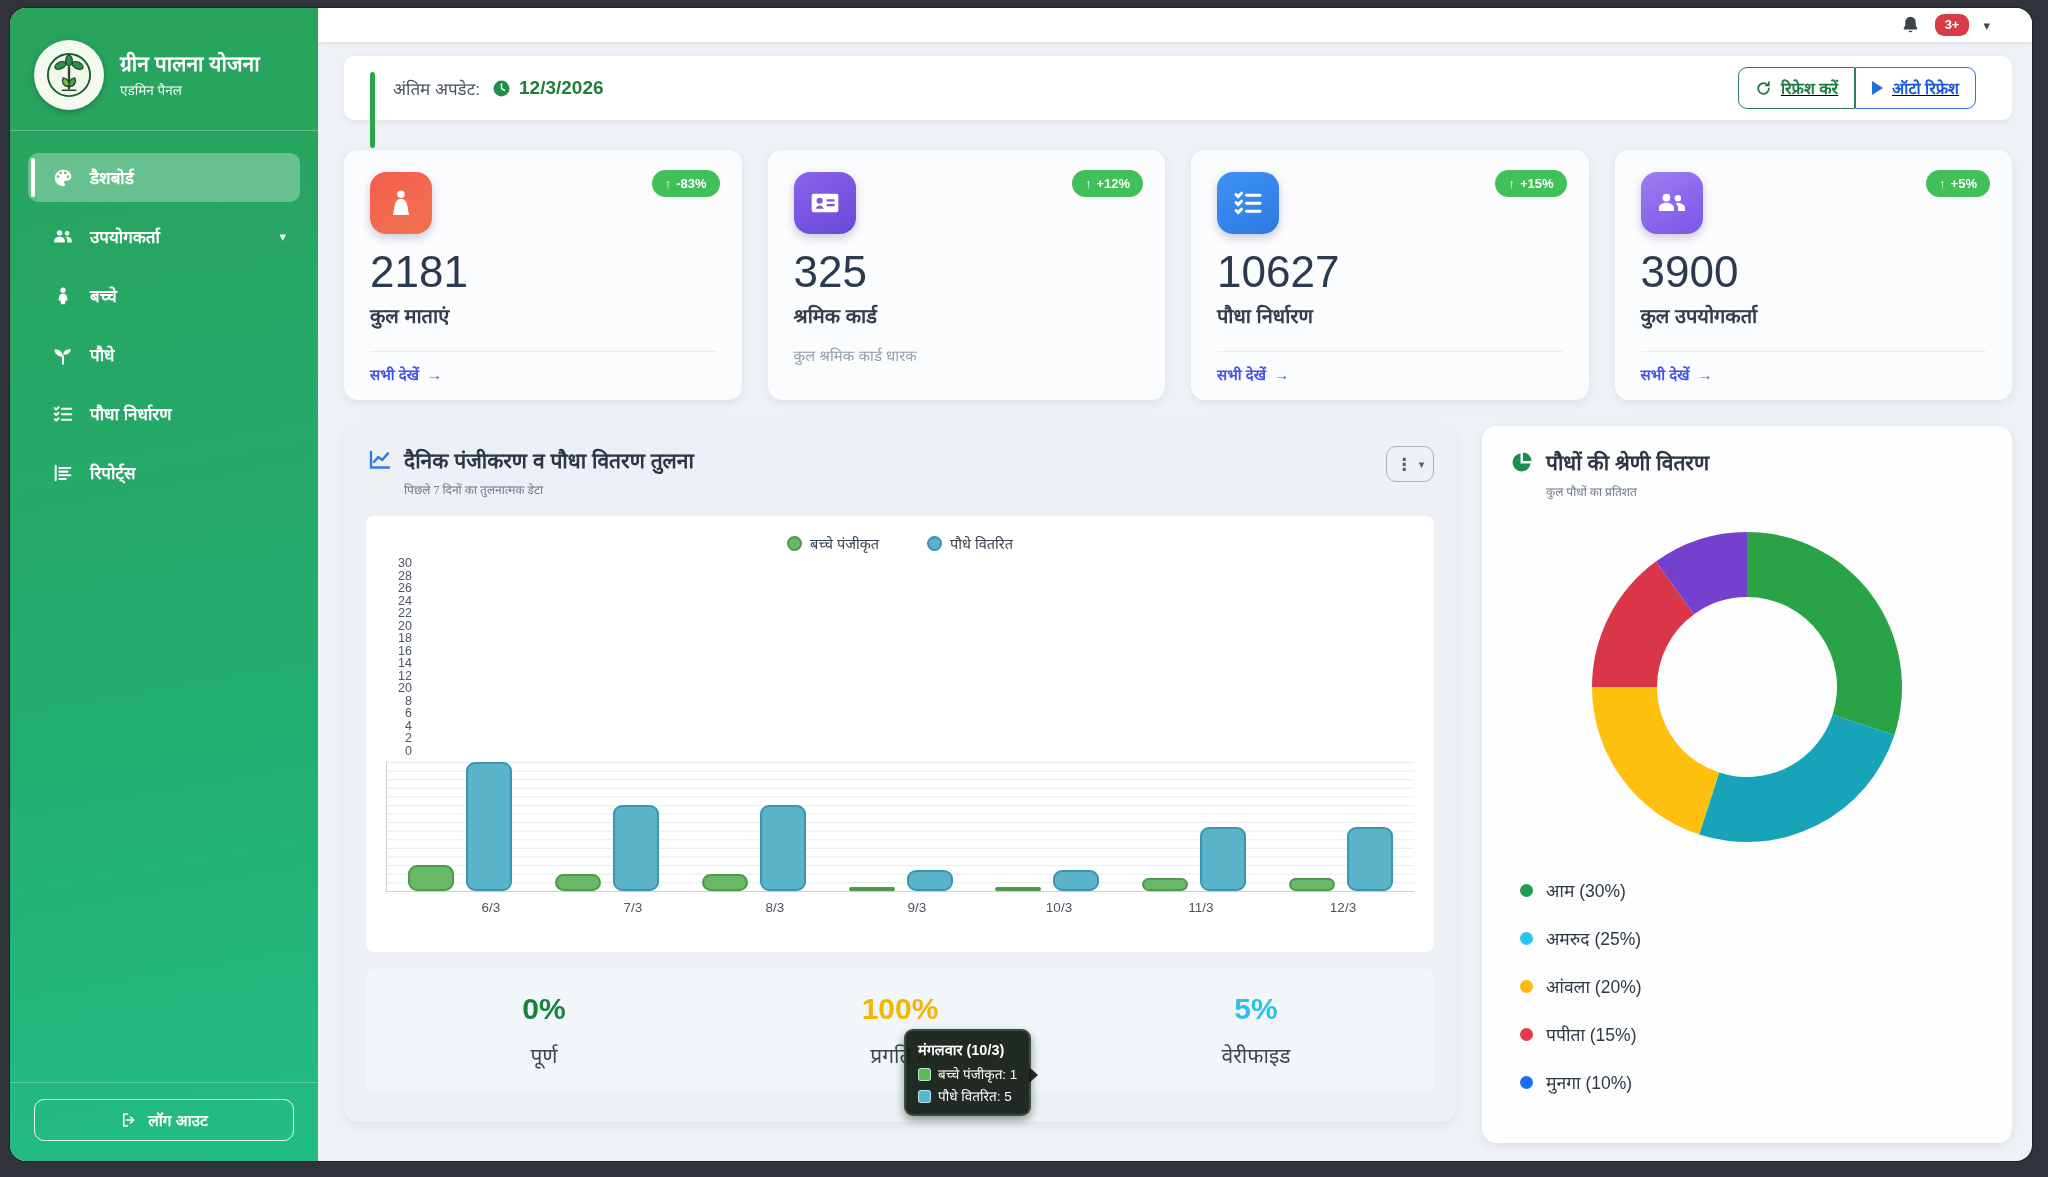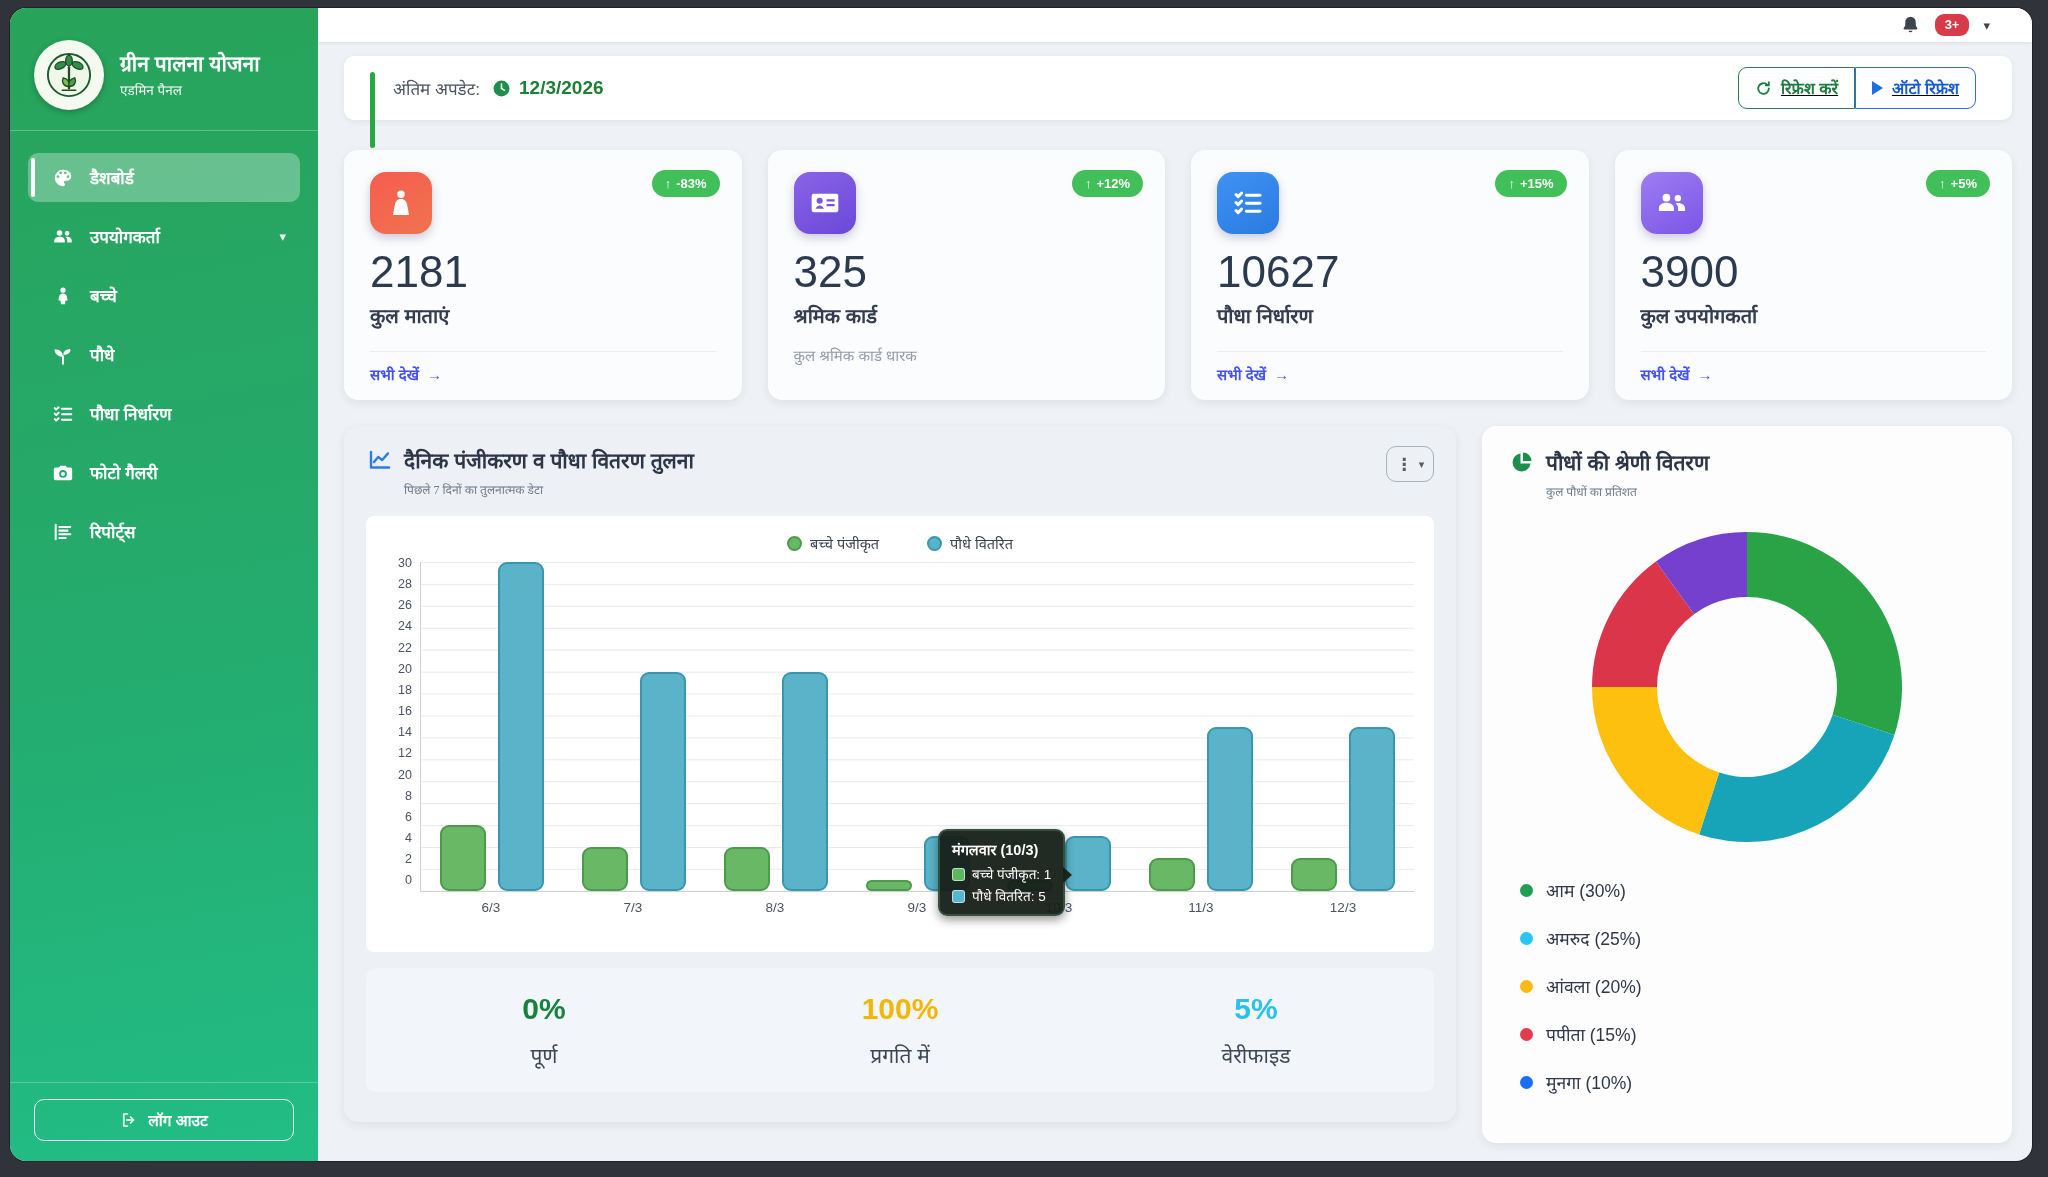--- a/index.html
+++ b/index.html
@@ -136,21 +136,21 @@
   .kebab-dots{ font-size:17px; font-weight:700; line-height:1; }
   .kebab-caret{ font-size:11px; }
 
   .plot-panel{
     margin-top:18px; background:#fff; border-radius:8px; height:436px; flex:none;
     padding:14px 20px 10px; position:relative;
   }
   .legend-row{ display:flex; justify-content:center; gap:48px; height:26px; align-items:center; }
   .legend-item{ display:flex; align-items:center; gap:8px; font-size:14.5px; color:#39424f; }
   .legend-dot{ width:15px; height:15px; border-radius:50%; border:2px solid; }
-  .chart-body{ display:flex; margin-top:6px; height:330px; }
+  .chart-body{ display:flex; margin-top:6px; height:330px;flex-direction:column; }
   .y-axis{
     width:34px; flex:none; display:flex; flex-direction:column; justify-content:space-between;
     font-size:12.5px; color:#4a5361; text-align:right; padding-right:8px; line-height:1;
     transform:translateY(-5px);
   }
   .plot{
     flex:1; position:relative; border-left:1px solid #ccd1d9; border-bottom:1px solid #ccd1d9;
     background-image:linear-gradient(to bottom, #e7eaef 1px, transparent 1px);
     background-size:100% calc(100% / 15);
   }
@@ -266,29 +266,20 @@
               <path d="M3 17.6l1.6 1.6 2.6-2.6"></path>
               <path d="M10.8 6.2H21"></path>
               <path d="M10.8 12.2H21"></path>
               <path d="M10.8 18.2H21"></path>
             </svg>
           </span>
           <span class="nav-label">पौधा निर्धारण</span>
         </div>
         <div class="nav-item">
           <span class="nav-icon">
-            <svg viewBox="0 0 24 24" fill="currentColor" fill-rule="evenodd">
-              <path d="M9 4 7.6 6H4a2 2 0 0 0-2 2v10a2 2 0 0 0 2 2h16a2 2 0 0 0 2-2V8a2 2 0 0 0-2-2h-3.6L15 4H9zm3 13.2a4.2 4.2 0 1 1 0-8.4 4.2 4.2 0 0 1 0 8.4z"></path>
-              <circle cx="12" cy="13" r="2.2"></circle>
-            </svg>
-          </span>
-          <span class="nav-label">फोटो गैलरी</span>
-        </div>
-        <div class="nav-item">
-          <span class="nav-icon">
             <svg viewBox="0 0 24 24" fill="none" stroke="currentColor" stroke-width="2.2" stroke-linecap="round">
               <path d="M4 4v16"></path>
               <path d="M8 6.5h12"></path>
               <path d="M8 10.5h9"></path>
               <path d="M8 14.5h12"></path>
               <path d="M8 18.5h7"></path>
             </svg>
           </span>
           <span class="nav-label">रिपोर्ट्स</span>
         </div>

